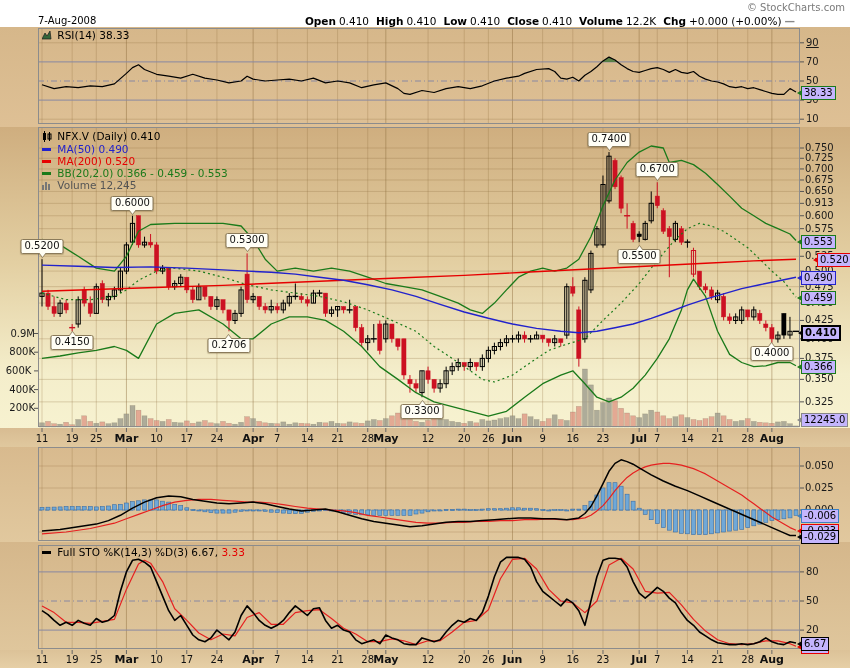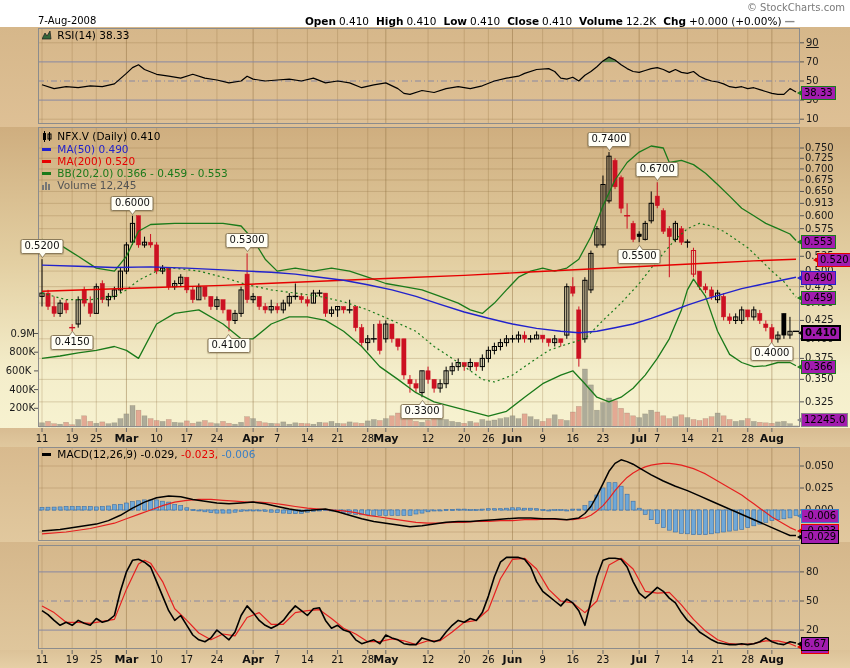--- a/index.html
+++ b/index.html
@@ -27,21 +27,21 @@
   
   .legend-row{position:absolute;white-space:nowrap;font-size:10.5px;height:12px;line-height:11px;}
   .ic-dash{display:inline-block;width:9px;height:3px;margin-right:3px;vertical-align:2px;}
   .c-black{color:#000;} .c-red{color:#e60000;} .c-blue{color:#2222cc;}
   .c-green{color:#1a7a1a;} .c-gray{color:#555;} .c-sigblue{color:#3b7fc4;}
   
   .tick-label{position:absolute;font-size:10px;color:#1a1a1a;white-space:nowrap;line-height:10px;}
   .vol-label{position:absolute;left:2px;width:33px;text-align:right;font-size:10px;color:#1a1a1a;line-height:10px;}
   .date-label{position:absolute;font-size:10px;color:#111;transform:translateX(-50%);line-height:11px;}
   .date-label.month{font-weight:bold;font-size:11px;}
-  .axbox{position:absolute;left:801px;background:#a21caf;border:1px solid #000;font-size:10px;
+  .axbox{position:absolute;left:801px;background:#c4b5fd;border:1px solid #000;font-size:10px;
     line-height:11px;height:12px;padding:0 2px;color:#000;white-space:nowrap;}
   .axbox::before{content:"";position:absolute;left:-5px;top:50%;margin-top:-3px;width:0;height:0;
     border-top:3px solid transparent;border-bottom:3px solid transparent;border-right:5px solid;border-right-color:inherit;}
   .axbox.bold{font-weight:bold;border-width:2px;}
   
   .ann{position:absolute;background:#fffef5;border:1px solid #8a7a5a;border-radius:2px;font-size:10px;
     line-height:12px;height:13px;padding:0 3px;color:#111;transform:translateX(-50%);white-space:nowrap;
     box-shadow:0 1px 1px rgba(80,60,20,.25);}
   .ann.above::before{content:"";position:absolute;top:100%;left:50%;margin-left:-4px;
     border-left:4px solid transparent;border-right:4px solid transparent;border-top:5px solid #8a7a5a;}
@@ -840,25 +840,25 @@
   </div>
   <div class="legend-row" style="left:42px;top:180px;">
     <svg width="10" height="9" style="vertical-align:-1px;margin-right:2px;">
         <rect x="0" y="4" width="2" height="5" fill="#777"></rect>
         <rect x="3" y="1" width="2" height="8" fill="#777"></rect>
         <rect x="6" y="3" width="2" height="6" fill="#777"></rect>
       </svg>
     <span class="c-gray">Volume 12,245</span>
   </div>
 
-  <div class="legend-row" style="left:42px;top:449px;">
+
+  <div class="legend-row" style="left:42px;top:547px;">
     <span class="ic-dash" style="background:#000;"></span>
-    <span class="c-black">MACD(12,26,9) -0.029,</span><span class="c-red"> -0.023,</span><span class="c-sigblue"> -0.006</span>
+    <span class="c-black">Full STO %K(14,3) %D(3) 6.67,</span><span class="c-red"> 3.33</span>
   </div>
-
 
   <div id="labels-layer">
       <div class="date-label" style="left: 42px; top: 433px;">11</div>
       <div class="date-label" style="left: 42px; top: 654px;">11</div>
       <div class="date-label" style="left: 72.16px; top: 433px;">19</div>
       <div class="date-label" style="left: 72.16px; top: 654px;">19</div>
       <div class="date-label" style="left: 96.288px; top: 433px;">25</div>
       <div class="date-label" style="left: 96.288px; top: 654px;">25</div>
       <div class="date-label month" style="left: 126.448px; top: 433px;">Mar</div>
       <div class="date-label month" style="left: 126.448px; top: 654px;">Mar</div>
@@ -950,20 +950,20 @@
       <div class="axbox" style="top: 413px; border-color: rgb(136, 136, 136);">12245.0</div>
       <div class="axbox" style="top: 524.24px; border-color: rgb(230, 0, 0);">-0.023</div>
       <div class="axbox" style="top: 529.52px; border-color: rgb(0, 0, 0);">-0.029</div>
       <div class="axbox" style="top: 509.28px; border-color: rgb(59, 127, 196);">-0.006</div>
       <div class="axbox" style="top: 640.27px; border-color: rgb(230, 0, 0);">3.33</div>
       <div class="axbox" style="top: 637.03px; border-color: rgb(0, 0, 0);">6.67</div>
       <div class="ann above" style="left: 42px; top: 239.181px;">0.5200</div>
       <div class="ann below" style="left: 72.16px; top: 334.652px;">0.4150</div>
       <div class="ann above" style="left: 132.48px; top: 195.74px;">0.6000</div>
       <div class="ann above" style="left: 247.088px; top: 233.399px;">0.5300</div>
-      <div class="ann below" style="left: 228.992px; top: 338.332px;">0.4100</div>
+      <div class="ann below" style="left: 228.992px; top: 338.332px;">0.2706</div>
       <div class="ann below" style="left: 422.016px; top: 404.227px;">0.3300</div>
       <div class="ann above" style="left: 609.008px; top: 132.075px;">0.7400</div>
       <div class="ann above" style="left: 657.264px; top: 162.242px;">0.6700</div>
       <div class="ann below" style="left: 639.168px; top: 249.154px;">0.5500</div>
       <div class="ann below" style="left: 771.872px; top: 345.828px;">0.4000</div>
     </div>
 </div>
 
 </body></html>

